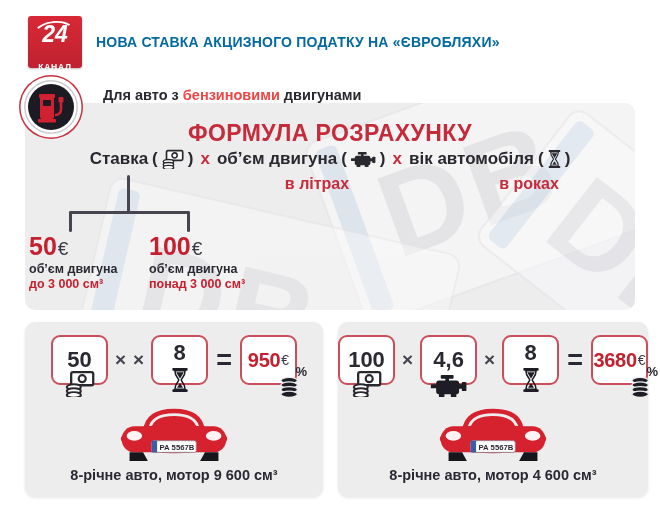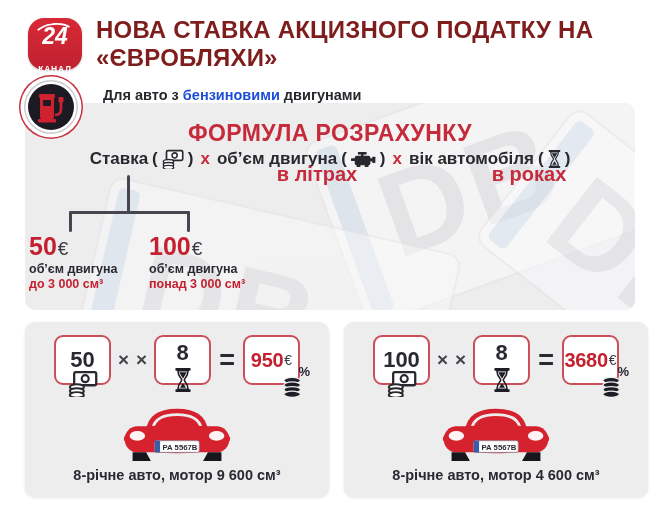--- a/index.html
+++ b/index.html
@@ -3,51 +3,51 @@
 <meta charset="utf-8">
 <style>
   * { margin:0; padding:0; box-sizing:border-box; }
   html,body { background:#fff; }
   body { font-family:"Liberation Sans","DejaVu Sans",sans-serif; }
   .page { position:relative; width:660px; height:509px; background:#fff; overflow:hidden; }
 
   
   .hdr { position:absolute; top:16px; left:28px; right:14px; display:flex; align-items:center; }
   .logo { position:relative; width:54px; height:52px; background:linear-gradient(180deg,#d92836,#bf2230);
-          border-radius:16px; color:#fff; text-align:center; flex:0 0 auto; box-shadow:0 1px 2px rgba(0,0,0,.25); }
+          border-radius:3px; color:#fff; text-align:center; flex:0 0 auto; box-shadow:0 1px 2px rgba(0,0,0,.25); }
   .logo-num { position:relative; font-size:23px; font-weight:800; font-style:italic; margin-top:7px; line-height:22px; z-index:1;}
   .logo-swoosh { position:absolute; left:5px; top:5px; width:43px; height:27px; border:2.5px solid transparent;
                  border-top-color:#fff; border-radius:50%; transform:rotate(-6deg); }
   .logo-name { font-size:8.5px; font-weight:700; letter-spacing:.8px; margin-top:17px; }
-  .hdr-title { margin-left:14px; font-size:24px; font-weight:800; color:#7f1d1d; letter-spacing:.2px; }
+  .hdr-title { margin-left:14px; font-size:14px; font-weight:800; color:#0369a1; letter-spacing:.2px; }
 
   
   .panel { position:absolute; top:103px; left:25px; width:610px; height:207px; }
   .panel-bg { position:absolute; inset:0; background:#ededee; border-radius:10px; overflow:hidden; }
   .plate { position:absolute; background:#fafafb; border:2px solid #e4e4e7; border-radius:14px;
            opacity:.55; display:flex; align-items:center; padding-left:26px; }
   .plate .strip { position:absolute; left:8px; top:8px; bottom:8px; width:22px; background:#c6d6e8; border-radius:6px; opacity:.8;}
   .plate .ptxt { font-size:120px; font-weight:800; color:#dcdce1; letter-spacing:4px; line-height:1; margin-left:24px;}
   .plate1 { left:300px; top:-20px; width:330px; height:195px; transform:rotate(-20deg); }
   .plate2 { left:60px;  top:110px; width:360px; height:200px; transform:rotate(13deg); opacity:.45;}
   .plate3 { left:470px; top:70px;  width:280px; height:170px; transform:rotate(38deg); opacity:.5;}
 
   .pump-badge { position:absolute; left:3px; top:-19px; width:46px; height:46px; background:#1c1b24; border-radius:50%;
                 display:flex; align-items:center; justify-content:center;
                 box-shadow:0 0 0 2.5px #fff, 0 0 0 4px #cccbd1, 0 0 0 7.5px #fff, 0 0 0 9px #c8303e; }
   .audience { position:absolute; left:78px; top:-16px; font-size:14.5px; font-weight:700; color:#29282f; white-space:nowrap;}
-  .red { color:#1d4ed8; }
+  .red { color:#ef4444; }
 
   .f-heading { position:absolute; top:17px; left:0; right:0; text-align:center;
                font-size:23px; font-weight:800; color:#c52b3a; letter-spacing:.4px; }
   .f-line { position:absolute; top:46px; left:0; right:0; display:flex; justify-content:center; align-items:center;
             gap:4px; font-size:17px; font-weight:800; color:#29282f;text-align:right; }
   .f-line .xx { color:#c52b3a; margin:0 3px; }
   .f-line .paren { font-weight:800; }
-  .unit { position:absolute; top:60px; font-size:20px; font-weight:800; color:#c52b3a; }
+  .unit { position:absolute; top:72px; font-size:16px; font-weight:800; color:#c52b3a; }
   .unit-l { left:222px; width:140px; text-align:center; }
   .unit-r { left:434px; width:140px; text-align:center; }
 
   .tree-v  { position:absolute; left:102px; top:72px;  width:3px;  height:38px; background:#474650; border-radius:2px;}
   .tree-h  { position:absolute; left:44px;  top:108px; width:121px; height:3px; background:#474650; border-radius:2px;}
   .tree-s1 { position:absolute; left:44px;  top:108px; width:3px;  height:21px; background:#474650; border-radius:2px;}
   .tree-s2 { position:absolute; left:162px; top:108px; width:3px;  height:21px; background:#474650; border-radius:2px;}
 
   .branch { position:absolute; top:130px; text-align:left; }
   .branch-1 { left:4px;   width:104px; }
@@ -256,20 +256,35 @@
             <svg width="30" height="27" viewBox="0 0 34 30">
               <rect x="7" y="2" width="25" height="15" rx="2" fill="#fff" stroke="#29282f" stroke-width="2.6"></rect>
               <circle cx="19.5" cy="9.5" r="4" fill="none" stroke="#29282f" stroke-width="2.4"></circle>
               <ellipse cx="10" cy="19" rx="8" ry="3.2" fill="#fff" stroke="#29282f" stroke-width="2.2"></ellipse>
               <ellipse cx="10" cy="23.5" rx="8" ry="3.2" fill="#fff" stroke="#29282f" stroke-width="2.2"></ellipse>
               <ellipse cx="10" cy="28" rx="8" ry="3.2" fill="#fff" stroke="#29282f" stroke-width="2.2"></ellipse>
             </svg>
           </span>
         </div>
         <span class="x-sign">×</span>
+        <div class="frame">
+          <span>4,6</span>
+          <span class="under">
+            <svg width="37" height="22" viewBox="0 0 40 24">
+              <rect x="11" y="0" width="14" height="4" rx="1" fill="#1e1d26"></rect>
+              <rect x="16" y="2" width="4" height="5" fill="#1e1d26"></rect>
+              <rect x="6" y="6" width="25" height="15" rx="3" fill="#1e1d26"></rect>
+              <rect x="29" y="10" width="7" height="5" fill="#1e1d26"></rect>
+              <rect x="34" y="7.5" width="5" height="10" rx="1" fill="#1e1d26"></rect>
+              <rect x="0" y="10" width="7" height="4.5" rx="1" fill="#1e1d26"></rect>
+              <rect x="9" y="20" width="6" height="4" fill="#1e1d26"></rect>
+              <rect x="22" y="20" width="6" height="4" fill="#1e1d26"></rect>
+            </svg>
+          </span>
+        </div>
         <span class="x-sign">×</span>
         <div class="frame">
           <span style="margin-bottom:14px">8</span>
           <span class="under under-hg">
             <svg width="17" height="24" viewBox="0 0 20 28">
               <rect x="1" y="0" width="18" height="3" rx="1" fill="#1e1d26"></rect>
               <rect x="1" y="25" width="18" height="3" rx="1" fill="#1e1d26"></rect>
               <path d="M4 3 C4 10 8.5 12 8.5 14 C8.5 16 4 18 4 25 L16 25 C16 18 11.5 16 11.5 14 C11.5 12 16 10 16 3 Z" fill="none" stroke="#1e1d26" stroke-width="1.8"></path>
               <path d="M5.5 5 L14.5 5 L10 12.5 Z" fill="#1e1d26"></path>
               <path d="M6.5 23 L13.5 23 L10 17.5 Z" fill="#1e1d26"></path>

